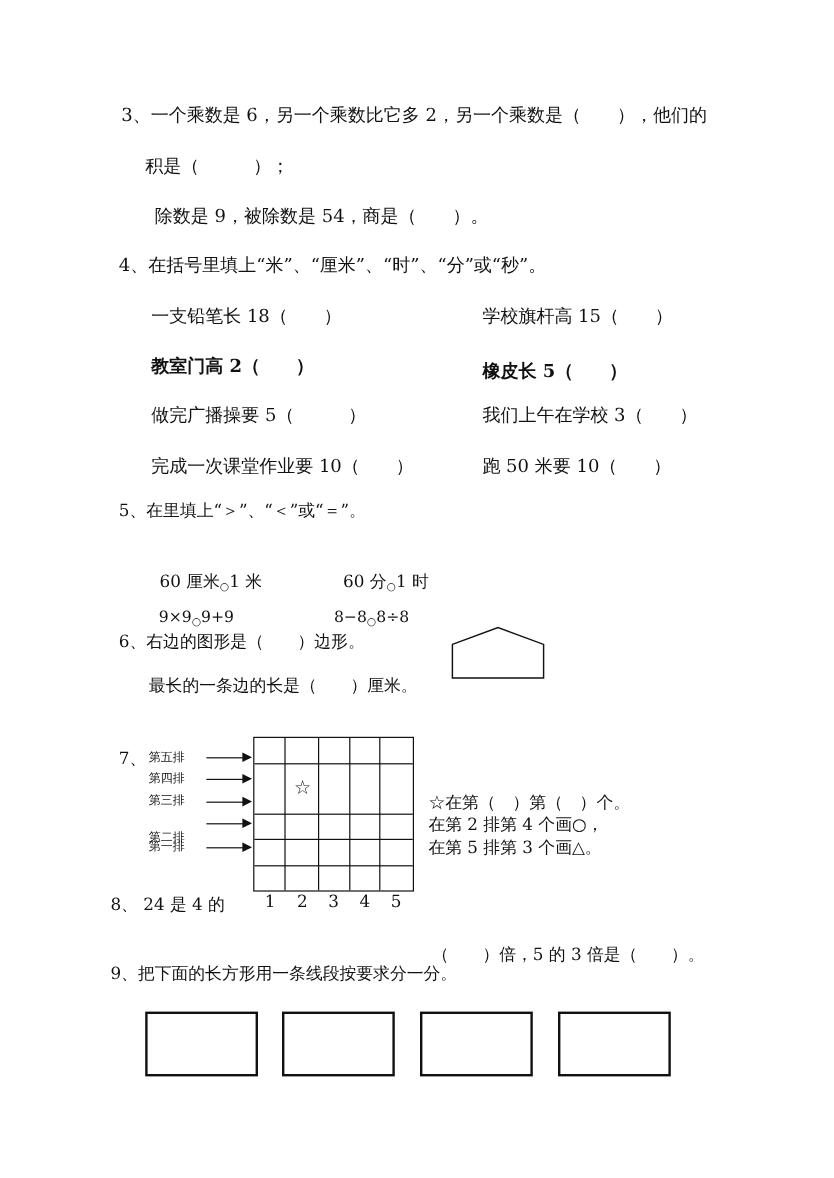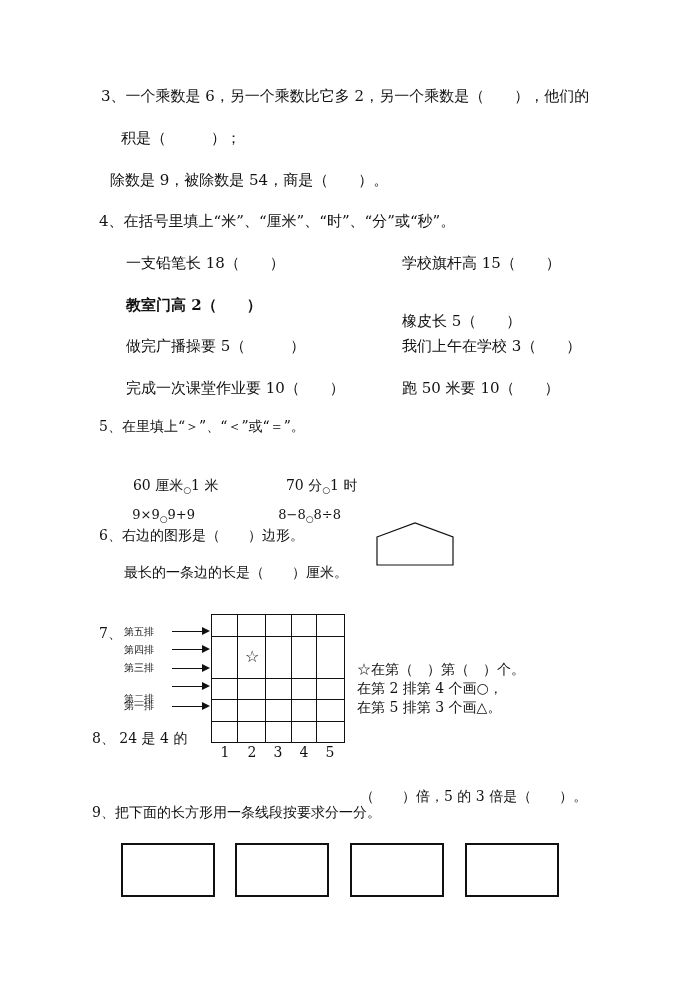--- a/index.html
+++ b/index.html
@@ -23,38 +23,38 @@
   .rowlabel { position: absolute; font-size: 10px; line-height: 18px; white-space: pre; }
   .colnum { position: absolute; font-size: 14px; width: 26px; text-align: center; }
   .star { position: absolute; font-size: 16px; }
   .rect { position: absolute; border: 2.5px solid #111; box-sizing: border-box; width: 94px; height: 54px; top: 843px; }
 </style>
 </head>
 <body>
 
 <div class="line" style="left:101px; top:86px;">3、一个乘数是 6，另一个乘数比它多 2，另一个乘数是（　　），他们的</div>
 <div class="line" style="left:121px; top:128px;">积是（　　　）；</div>
-<div class="line" style="left:110px; top:170px;">除数是 9，被除数是 54，商是（　　）。</div>
+<div class="line" style="left:129px; top:170px;">除数是 9，被除数是 54，商是（　　）。</div>
 
 <div class="line" style="left:99px; top:211px;">4、在括号里填上“米”、“厘米”、“时”、“分”或“秒”。</div>
 <div class="line" style="left:126px; top:253px;text-align:center;">一支铅笔长 18（　　）</div>
 <div class="line" style="left:402px; top:253px;">学校旗杆高 15（　　）</div>
 <div class="line" style="left:126px; top:295px;font-weight:bold;">教室门高 2（　　）</div>
-<div class="line" style="left:402px; top:311px;">橡皮长 5（　　）</div>
+<div class="line" style="left:402px; top:299px;font-weight:bold;">橡皮长 5（　　）</div>
 <div class="line" style="left:126px; top:336px;">做完广播操要 5（　　　）</div>
 <div class="line" style="left:402px; top:336px;">我们上午在学校 3（　　）</div>
 <div class="line" style="left:126px; top:378px;">完成一次课堂作业要 10（　　）</div>
 <div class="line" style="left:402px; top:378px;">跑 50 米要 10（　　）</div>
 
 <div class="line sm" style="left:99px; top:416px;">5、在里填上“＞”、“＜”或“＝”。</div>
 <div class="line sm" style="left:124px; top:455px;">
   <span>60 厘米</span><span class="circ">○</span><span>1 米</span>
 </div>
 <div class="line sm" style="left:277px; top:455px;">
-  <span>70 分</span><span class="circ">○</span><span>1 时</span>
+  <span>60 分</span><span class="circ">○</span><span>1 时</span>
 </div>
 <div class="line xs" style="left:124px; top:485px;">
   <span>9×9</span><span class="circ">○</span><span>9+9</span>
 </div>
 <div class="line xs" style="left:270px; top:485px;">
   <span>8−8</span><span class="circ">○</span><span>8÷8</span>
 </div>
 
 <div class="line sm" style="left:99px; top:525px;">6、右边的图形是（　　）边形。</div>
 <div class="line sm" style="left:124px; top:562px;">最长的一条边的长是（　　）厘米。</div>
@@ -90,20 +90,20 @@
 <div class="colnum" style="left:212px; top:744px;">1</div>
 <div class="colnum" style="left:239px; top:744px;">2</div>
 <div class="colnum" style="left:265px; top:744px;">3</div>
 <div class="colnum" style="left:291px; top:744px;">4</div>
 <div class="colnum" style="left:317px; top:744px;">5</div>
 
 <div class="line sm" style="left:357px; top:660px; line-height:19px;">☆在第（　）第（　）个。</div>
 <div class="line sm" style="left:357px; top:679px; line-height:19px;">在第 2 排第 4 个画○，</div>
 <div class="line sm" style="left:357px; top:698px; line-height:19px;">在第 5 排第 3 个画△。</div>
 
-<div class="line sm" style="left:92px; top:728px;">8、 24 是 4 的</div>
+<div class="line sm" style="left:92px; top:744px;">8、 24 是 4 的</div>
 <div class="line sm" style="left:360px; top:760px;margin-top:26px;">（　　）倍，5 的 3 倍是（　　）。</div>
 
 <div class="line sm" style="left:92px; top:802px;">9、把下面的长方形用一条线段按要求分一分。</div>
 <div class="rect" style="left:121px;"></div>
 <div class="rect" style="left:235px;"></div>
 <div class="rect" style="left:350px;"></div>
 <div class="rect" style="left:465px;"></div>
 
 </body></html>

